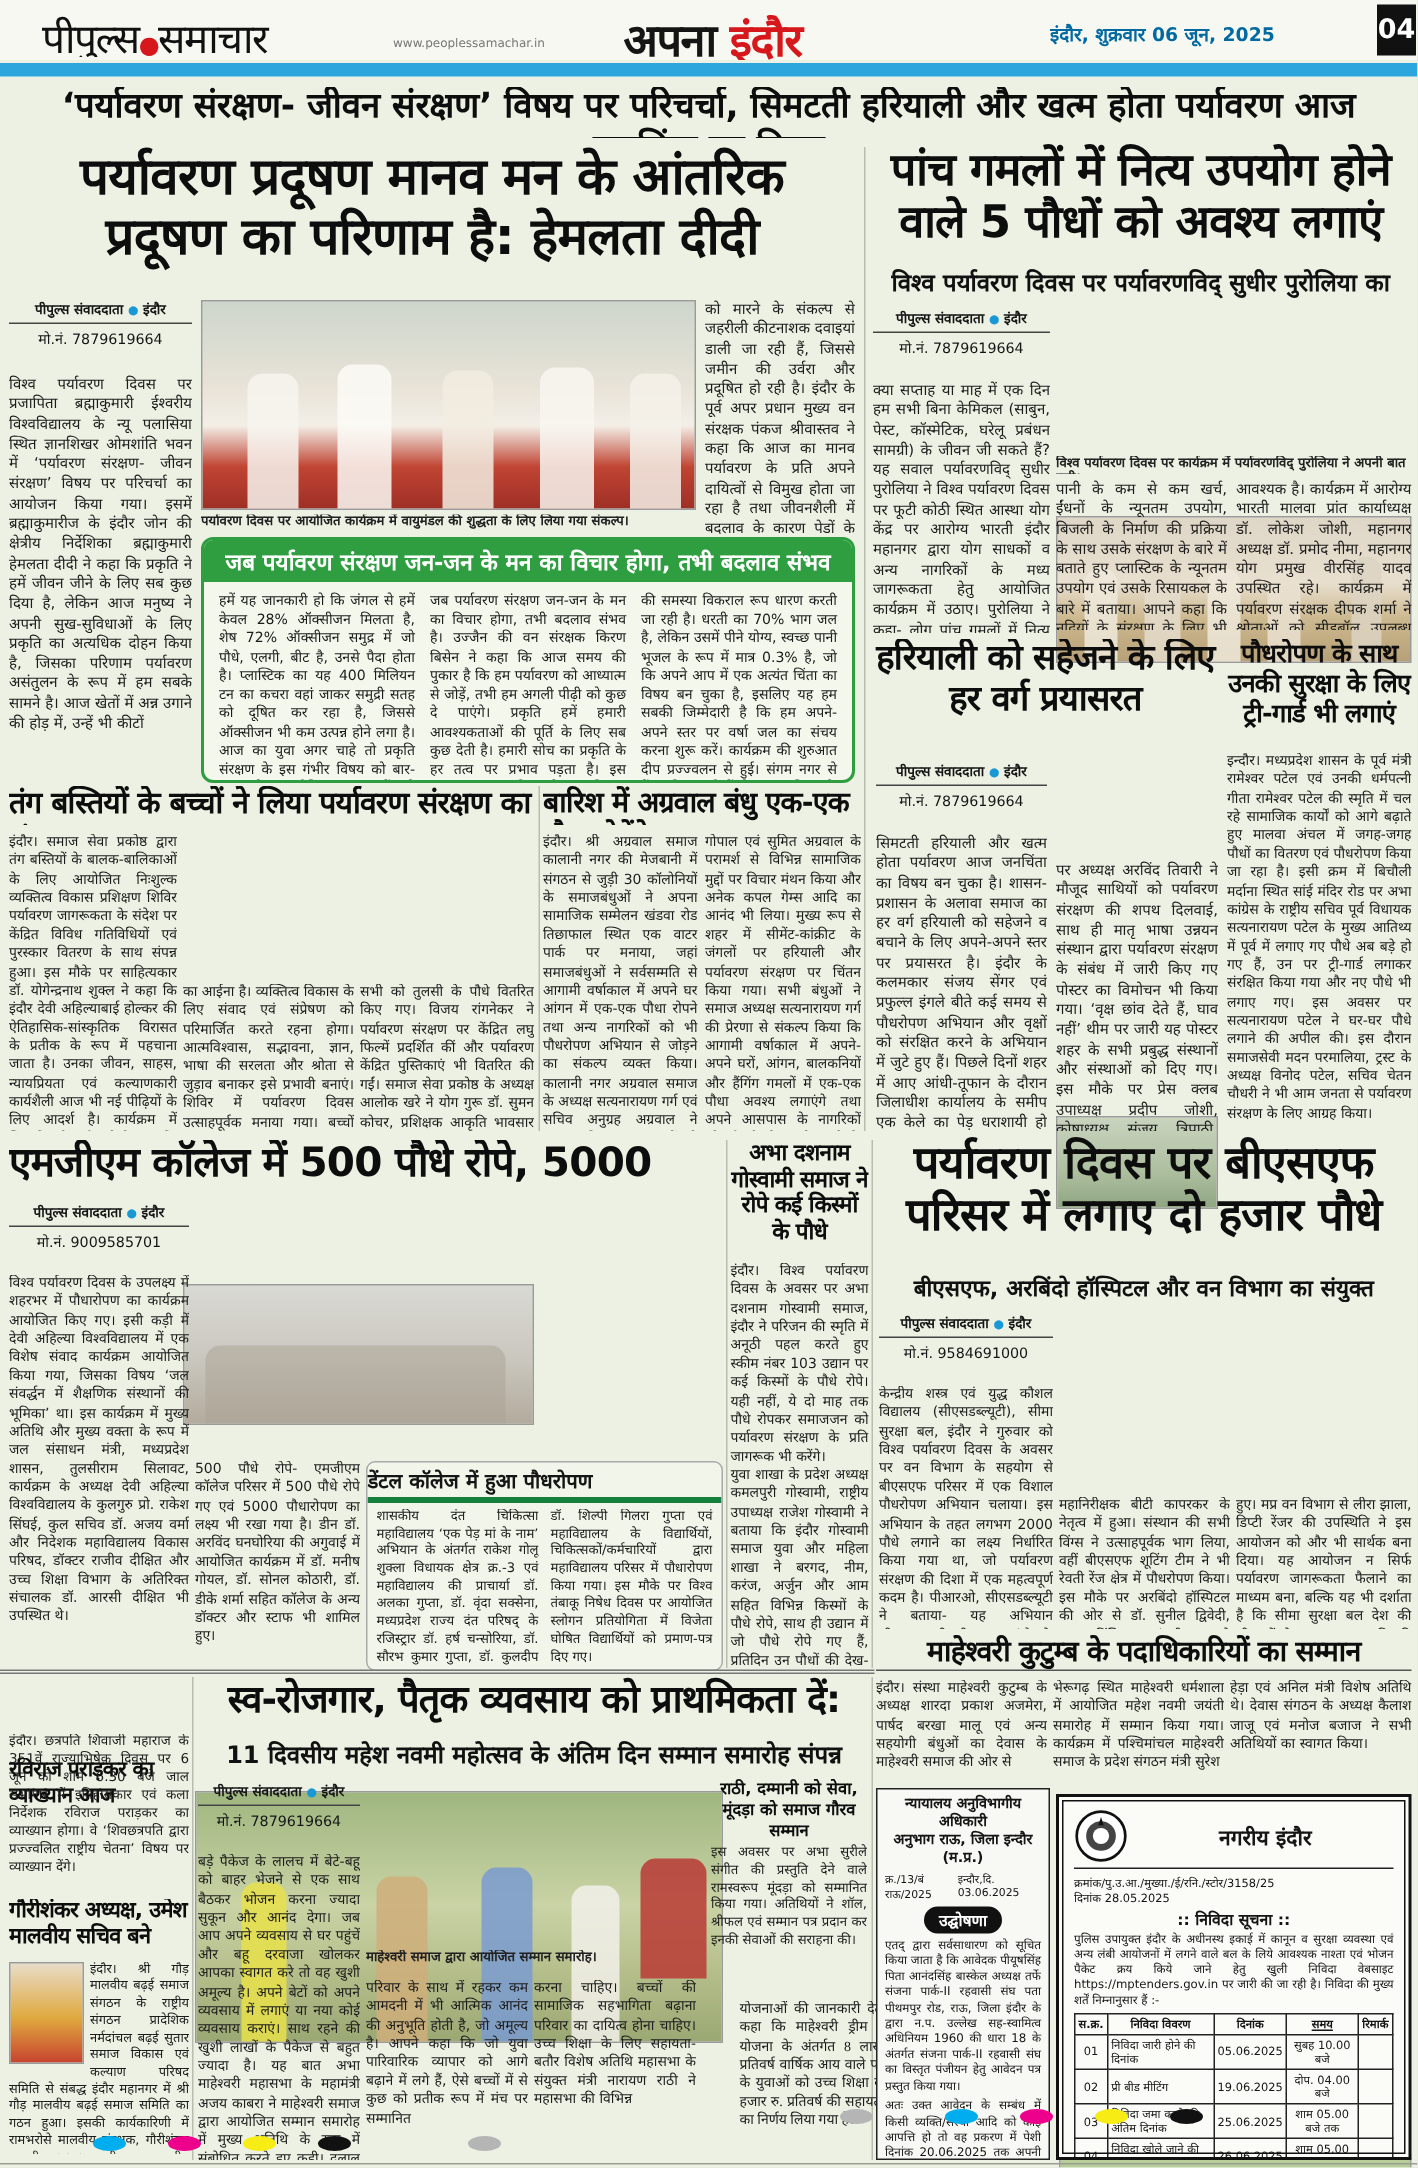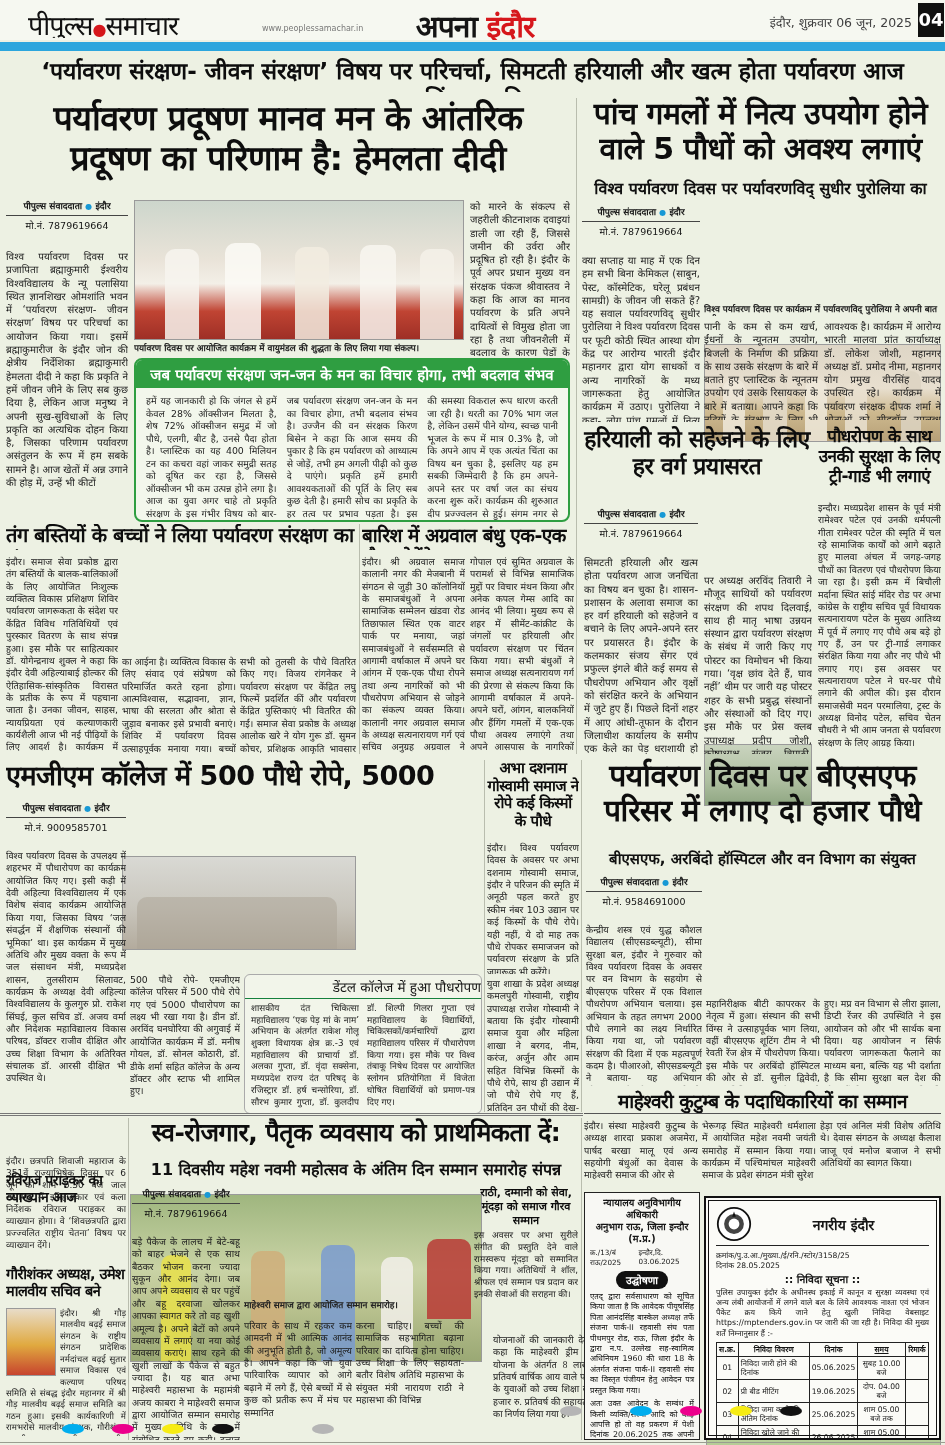--- a/index.html
+++ b/index.html
@@ -5,21 +5,21 @@
   html,body{margin:0;padding:0;}
   body{font-family:"DejaVu Sans",sans-serif;background:#dfe4d5;}
   #page{position:relative;width:945px;height:1445px;margin:0 auto;background:#edf1e3;overflow:hidden;color:#151515;}
   .abs{position:absolute;box-sizing:border-box;overflow:hidden;}
   
   .logo{font-weight:normal;font-size:27px;color:#111;letter-spacing:-1px;}
   .logo .pin{color:#d6171c;font-size:16px;}
   .site{font-size:8px;color:#777;}
   .ctitle{font-weight:bold;font-size:30px;letter-spacing:-1px;}
   .ctitle .red{color:#d6171c;}
-  .dateline{font-weight:normal;font-size:12.5px;color:#404040;text-align:right;}
+  .dateline{font-weight:bold;font-size:12.5px;color:#0369a1;text-align:left;}
   .pagenum{background:#111;color:#fff;font-weight:bold;font-size:18px;text-align:center;line-height:34px;}
   .bluebar{background:#2ca6dd;}
   .banner{font-weight:bold;font-size:23px;text-align:center;color:#0d0d0d;line-height:1.2;}
   
   .hl{font-weight:bold;color:#0d0d0d;text-align:center;line-height:1.18;letter-spacing:-0.5px;}
   .sub{font-weight:bold;text-align:center;color:#111;}
   .byline{text-align:center;}
   .byline .bl1{font-weight:bold;font-size:9px;border-bottom:1px solid #444;padding:1px 0 3px;}
   .byline .dot{color:#1899d5;font-size:8px;}
   .byline .bl2{font-size:9.5px;padding-top:3px;}
@@ -34,21 +34,21 @@
   .ph5{background:linear-gradient(180deg,#d9d9d4 0%,#c9c6bd 55%,#b3ab9d 100%);}
   .ph7{background:linear-gradient(180deg,#9fb67f 0%,#c9d3a5 45%,#b7c08d 70%,#9aa874 100%);}
   .ph9{background:linear-gradient(180deg,#b9cf9a 0%,#9dbd7d 55%,#7fa764 100%);}
   .ph11{background:linear-gradient(180deg,#e8dcc8 0%,#e0a93f 55%,#c7442e 100%);}
   .greenbox{border:2px solid #2f9e41;border-radius:8px;background:#f3f7ec;}
   .greenbox .gtitle{background:#2f9e41;color:#fff;font-weight:bold;font-size:15px;text-align:center;padding:4px 2px;border-radius:4px 4px 0 0;}
   .greenbox .gcols{display:flex;gap:10px;padding:7px 10px;}
   .greenbox .gcols .txt{flex:1;font-size:9.4px;}
   .minihl{font-weight:bold;font-size:11px;line-height:1.25;text-align:center;color:#0d0d0d;margin-bottom:3px;}
   .boxed{border:1px solid #aaa;border-radius:6px;background:#f2f5ea;}
-  .dental-title{font-weight:normal;font-size:13.5px;text-align:right;padding:3px 0 2px;border-bottom:1px solid #15803d;}
+  .dental-title{font-weight:bold;font-size:13.5px;text-align:left;padding:3px 0 2px;border-bottom:4px solid #15803d;}
   .vline{background:#b9bdae;width:1px;}
   .hline{background:#9a9d90;height:1px;}
   .dblline{border-top:3px double #777;}
   
   .notice{background:#f8f8f4;border:1px solid #222;}
   .notice .ntitle{font-weight:bold;font-size:9.6px;text-align:center;line-height:1.25;}
   .notice .nref{font-size:7.2px;display:flex;justify-content:space-between;margin:2px 0;}
   .badge{background:#111;color:#fff;font-weight:bold;font-size:10.5px;text-align:center;border-radius:9px;padding:2px 10px;display:inline-block;}
   .ntext{font-size:7.9px;line-height:1.32;text-align:justify;}
   .police{background:#fbfbf7;border:2px solid #111;outline:1px solid #111;outline-offset:-5px;padding:8px 10px 4px;}

